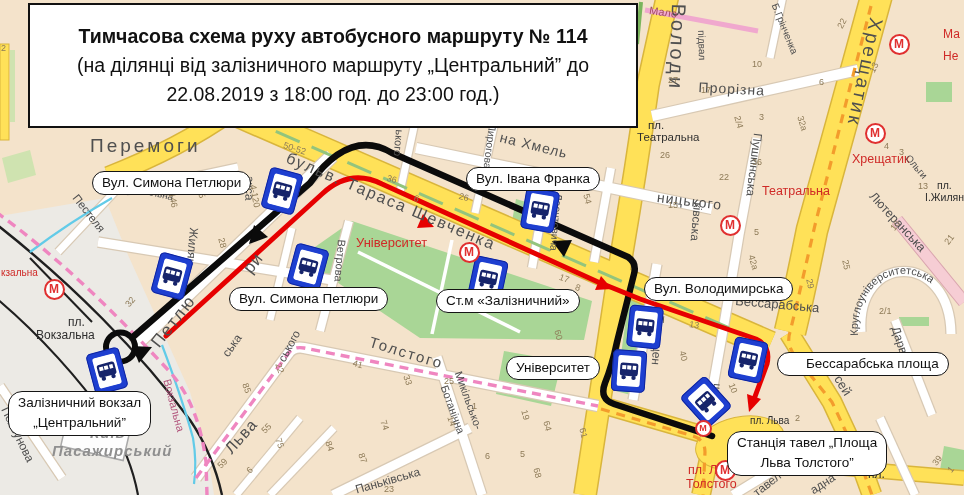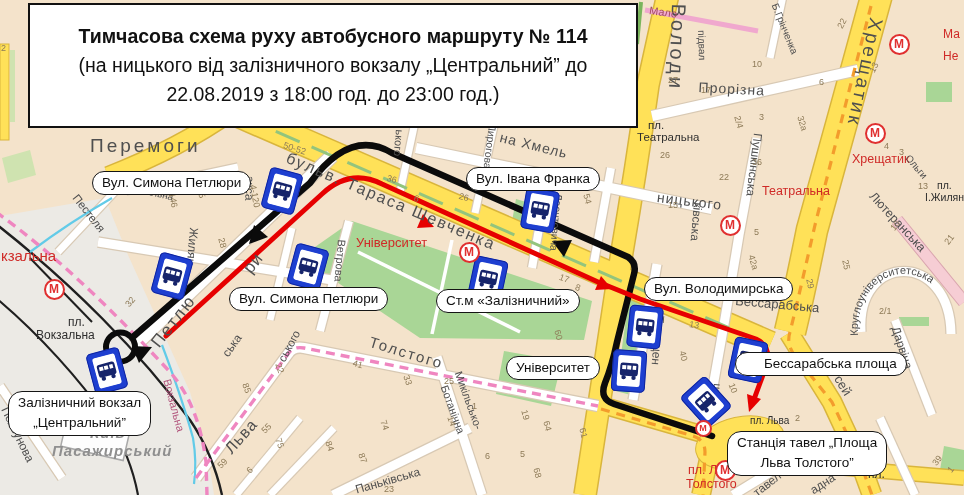--- a/index.html
+++ b/index.html
@@ -237,21 +237,21 @@
       <div class="lbl c-gray" style="left: 276px; top: 358px; font-size: 11.5px; transform: rotate(-62deg);">ського</div>
       <div class="lbl c-gray" style="left: 220px; top: 352px; font-size: 12px; transform: rotate(-55deg);">ська</div>
       <div class="lbl c-gray" style="left: 148px; top: 340px; font-size: 17px; transform: rotate(-52deg); letter-spacing: 2px;">Петлю</div>
       <div class="lbl c-gray" style="left: 240px; top: 266px; font-size: 17px; transform: rotate(-52deg); letter-spacing: 1px;">ри</div>
       <div class="lbl c-gray" style="left: 256px; top: 176px; font-size: 12px; transform: rotate(92deg);">акса</div>
       <div class="lbl c-gray" style="left: 200px; top: 228px; font-size: 12px; transform: rotate(95deg);">Жилян</div>
       <div class="lbl c-gray" style="left: 128px; top: 182px; font-size: 10px; transform: rotate(13deg);">вокзальна</div>
       <div class="lbl c-gray" style="left: 80px; top: 192px; font-size: 11.5px; transform: rotate(52deg);">Пестеля</div>
       <div class="lbl c-dark" style="left: 68px; top: 316px; font-size: 12px;">пл.</div>
       <div class="lbl c-dark" style="left: 36px; top: 329px; font-size: 12px;">Вокзальна</div>
-      <div class="lbl c-red" style="left: 1px; top: 248px; font-size: 15px;">кзальна</div>
+      <div class="lbl c-red" style="left: 1px; top: 268px; font-size: 10px;">кзальна</div>
       <div class="lbl c-pink" style="left: 172px; top: 378px; font-size: 11px; transform: rotate(75deg);">Вокзальна</div>
       <div class="lbl c-kyiv" style="left: 90px; top: 425px; font-size: 15px;">Київ-</div>
       <div class="lbl c-kyiv" style="left: 52px; top: 443px; font-size: 15px;">Пасажирський</div>
       <div class="lbl c-gray" style="left: 10px; top: 405px; font-size: 12px; transform: rotate(64deg);">Ползунова</div>
       <div class="lbl c-num" style="left: 1px; top: 44px; font-size: 9px;">2</div>
       <div class="lbl c-num" style="left: 285px; top: 141px; font-size: 9px; transform: rotate(18deg);">50-52</div>
       <div class="lbl c-num" style="left: 388px; top: 174px; font-size: 9px; transform: rotate(15deg);">36</div>
       <div class="lbl c-num" style="left: 415px; top: 194px; font-size: 9px; transform: rotate(15deg);">6</div>
       <div class="lbl c-num" style="left: 460px; top: 192px; font-size: 9px; transform: rotate(15deg);">26</div>
       <div class="lbl c-num" style="left: 176px; top: 192px; font-size: 9px; transform: rotate(80deg);">146</div>
@@ -445,32 +445,32 @@
       </div>
       <div class="callout" style="left: 436px; top: 289px;">
         <div>Ст.м «Залізничний»</div>
       </div>
       <div class="callout" style="left: 644px; top: 277px;">
         <div>Вул. Володимирська</div>
       </div>
       <div class="callout" style="left: 506px; top: 356px;">
         <div>Університет</div>
       </div>
-      <div class="callout" style="left: 735px; top: 352px; padding-left: 28px;">
+      <div class="callout" style="left: 777px; top: 352px; padding-left: 28px;">
         <div>Бессарабська площа</div>
       </div>
       <div class="callout" style="left: 8px; top: 391px;">
         <div>Залізничний вокзал</div>
         <div>„Центральний”</div>
       </div>
       <div class="callout" style="left: 727px; top: 431px;">
         <div>Станція тавел „Площа</div>
         <div>Льва Толстого”</div>
       </div>
     </div>
 
   <div class="titlebox">
     <div class="t1">Тимчасова схема руху автобусного маршруту  № 114</div>
-    <div>(на ницького від залізничного вокзалу „Центральний” до</div>
+    <div>(на ділянці від залізничного маршруту „Центральний” до</div>
     <div>22.08.2019 з 18:00 год. до 23:00 год.)</div>
   </div>
 
 </div>
 
 </body></html>

